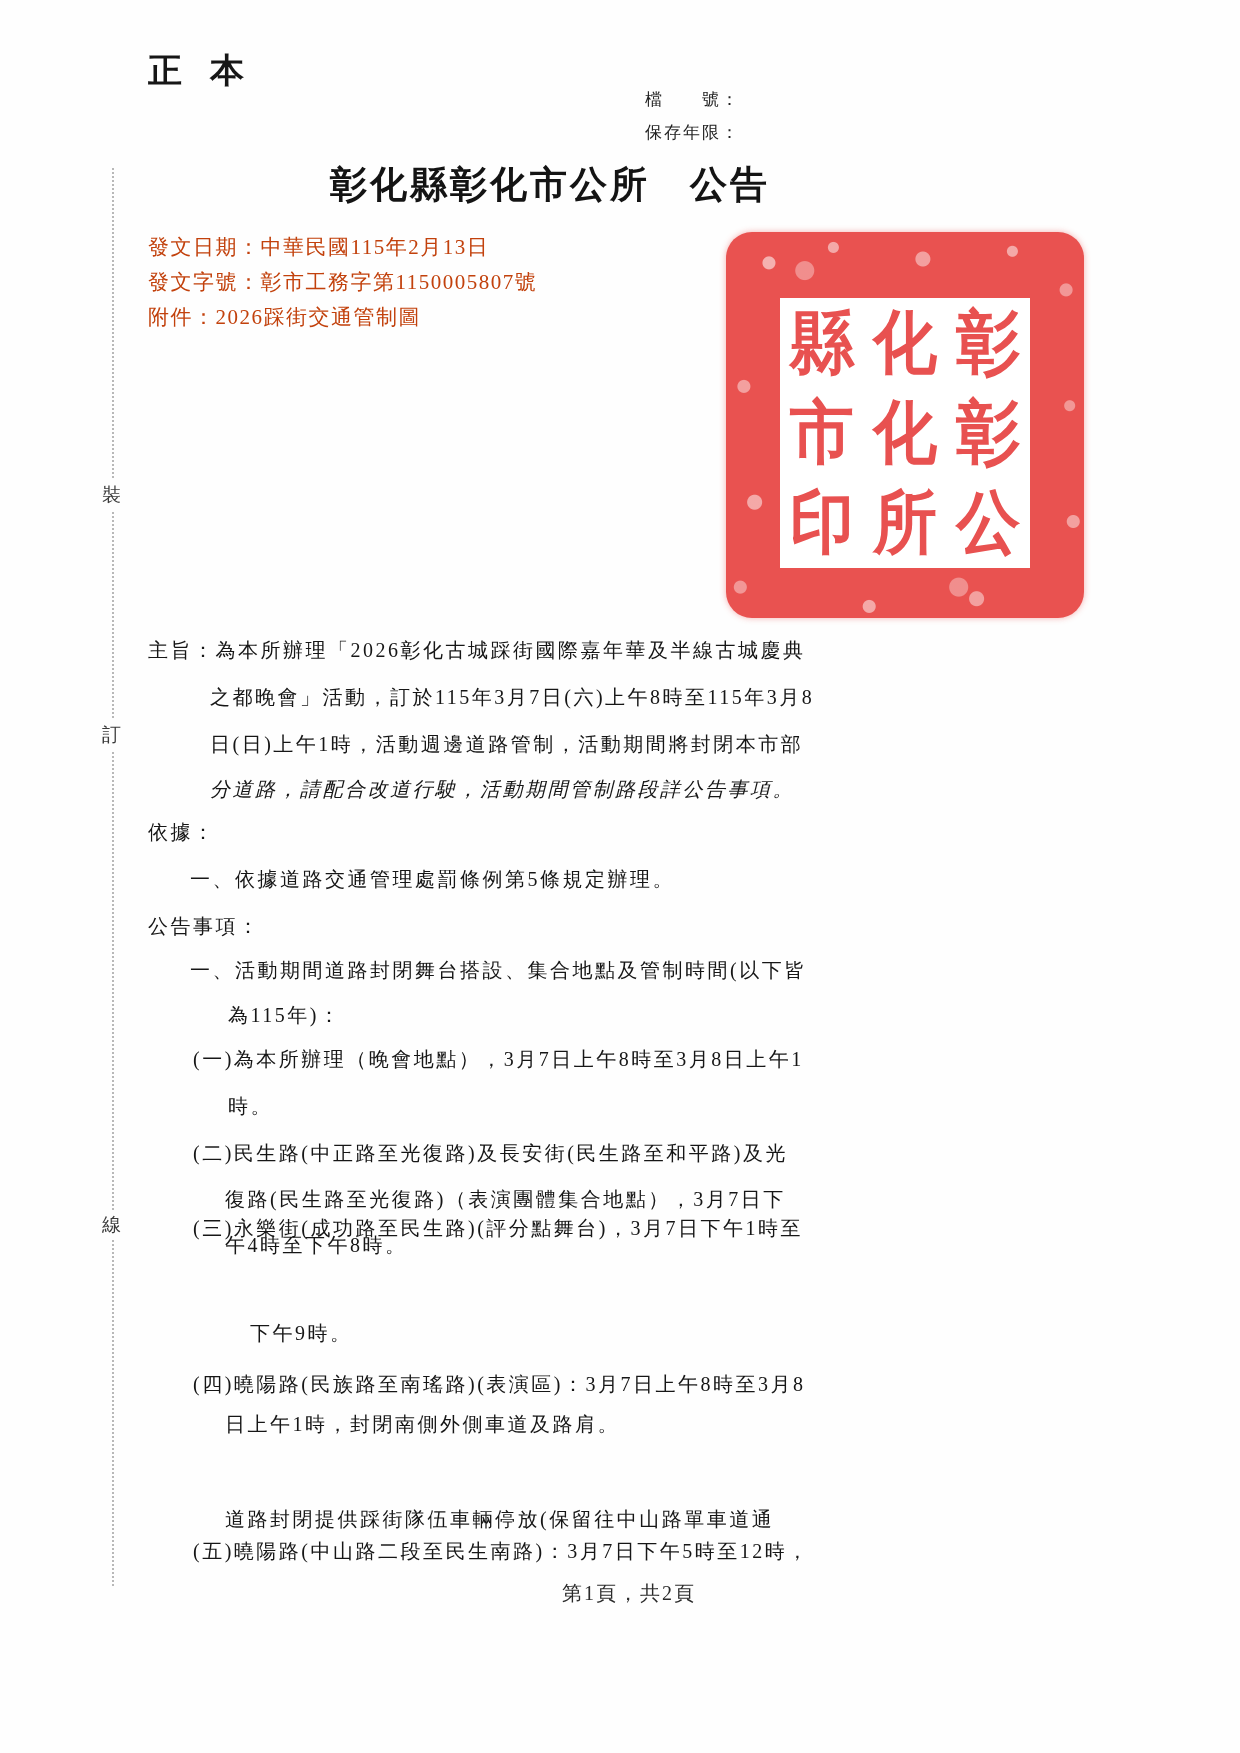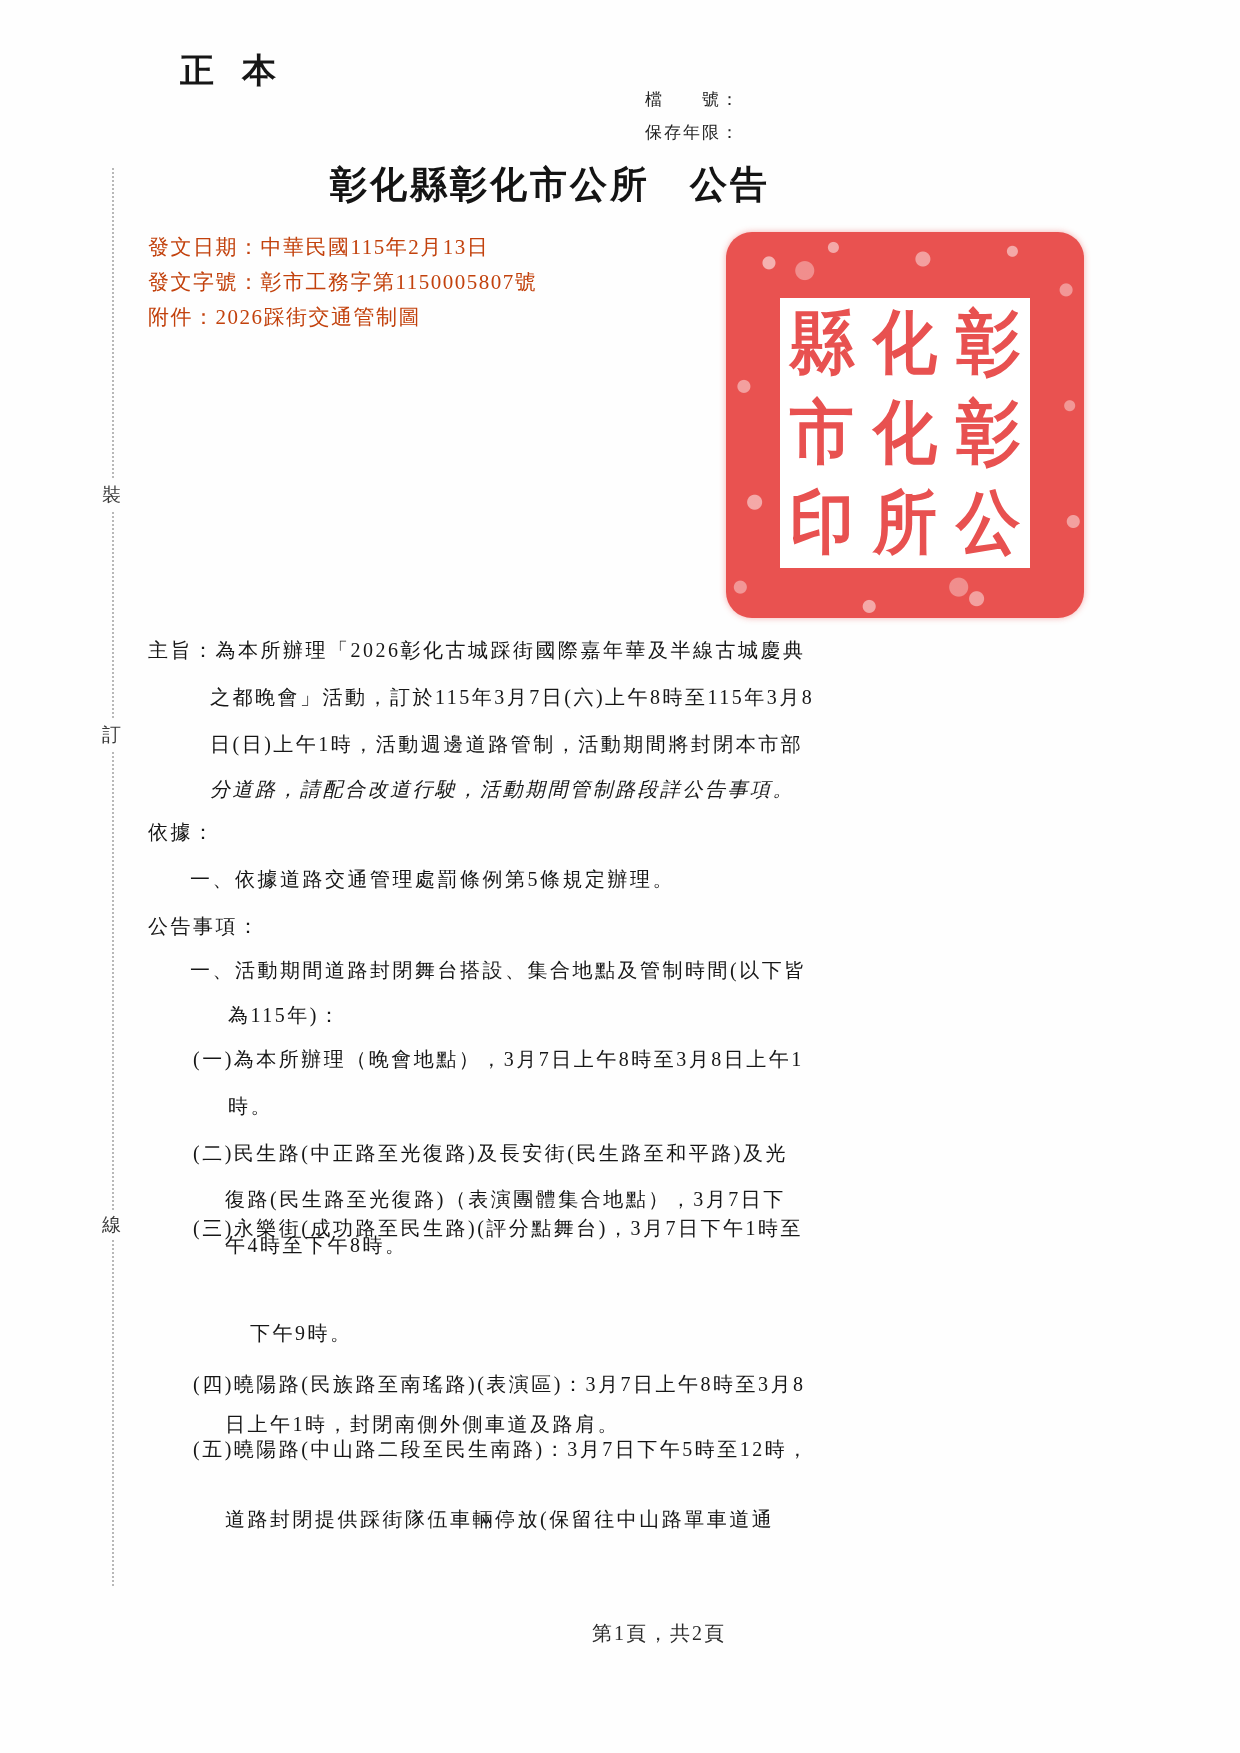--- a/index.html
+++ b/index.html
@@ -7,21 +7,21 @@
     position:relative;
     width:1240px;height:1753px;
     margin:0 auto;
     background:#fefefe;
     font-family:"Liberation Serif", serif;
     color:#1c1c1c;
     overflow:hidden;
   }
   .copy-label{
     position:absolute;left:148px;top:48px;
-    font-size:34px;letter-spacing:28px;font-weight:600;color:#161616;margin-left:32px;
+    font-size:34px;letter-spacing:28px;font-weight:600;color:#161616;
   }
   .file-no{
     position:absolute;left:645px;top:88px;
     font-size:17px;letter-spacing:2px;color:#222;
   }
   .retention{
     position:absolute;left:645px;top:121px;
     font-size:17px;letter-spacing:2px;color:#222;
   }
   .title{
@@ -80,24 +80,23 @@
   .margin-line{
     position:absolute;left:112px;top:168px;height:1418px;width:0;
     border-left:2px dotted #b8b8b8;
   }
   .binding-mark{
     position:absolute;
     font-size:19px;color:#3a3a3a;letter-spacing:0;
     background:#fefefe;padding:2px 0;
   }
   .footer{
-    position:absolute;left:562px;top:1620px;
+    position:absolute;left:562px;top:1580px;
     font-size:20px;letter-spacing:2px;color:#2a2a2a;
     white-space:nowrap;
-    margin-left:30px;
   }
 </style>
 </head>
 <body>
 
 <div class="page">
 
   <div class="copy-label">正本</div>
 
   <div class="file-no">檔　　號：</div>
@@ -138,21 +137,21 @@
       <div class="body-line" style="left: 228px; top: 1002px;">為115年)：</div>
       <div class="body-line" style="left: 193px; top: 1046px;">(一)為本所辦理（晚會地點），3月7日上午8時至3月8日上午1</div>
       <div class="body-line" style="left: 228px; top: 1093px;">時。</div>
       <div class="body-line" style="left: 193px; top: 1140px;">(二)民生路(中正路至光復路)及長安街(民生路至和平路)及光</div>
       <div class="body-line" style="left: 225px; top: 1186px;">復路(民生路至光復路)（表演團體集合地點），3月7日下</div>
       <div class="body-line" style="left: 225px; top: 1232px;">午4時至下午8時。</div>
       <div class="body-line" style="left: 193px; top: 1215px;">(三)永樂街(成功路至民生路)(評分點舞台)，3月7日下午1時至</div>
       <div class="body-line" style="left: 225px; top: 1320px; margin-left: 25px;">下午9時。</div>
       <div class="body-line" style="left: 193px; top: 1371px;">(四)曉陽路(民族路至南瑤路)(表演區)：3月7日上午8時至3月8</div>
       <div class="body-line" style="left: 225px; top: 1411px;">日上午1時，封閉南側外側車道及路肩。</div>
-      <div class="body-line" style="left: 193px; top: 1436px; text-align: right;">(五)曉陽路(中山路二段至民生南路)：3月7日下午5時至12時，</div>
+      <div class="body-line" style="left: 193px; top: 1538px; text-align: right;">(五)曉陽路(中山路二段至民生南路)：3月7日下午5時至12時，</div>
       <div class="body-line" style="left: 225px; top: 1506px;">道路封閉提供踩街隊伍車輛停放(保留往中山路單車道通</div>
     </div>
 
   <div class="margin-line"></div>
   <div id="binding-marks">
       <div class="binding-mark" style="left: 102px; top: 480px;">裝</div>
       <div class="binding-mark" style="left: 102px; top: 720px;">訂</div>
       <div class="binding-mark" style="left: 102px; top: 1210px;">線</div>
     </div>
 

